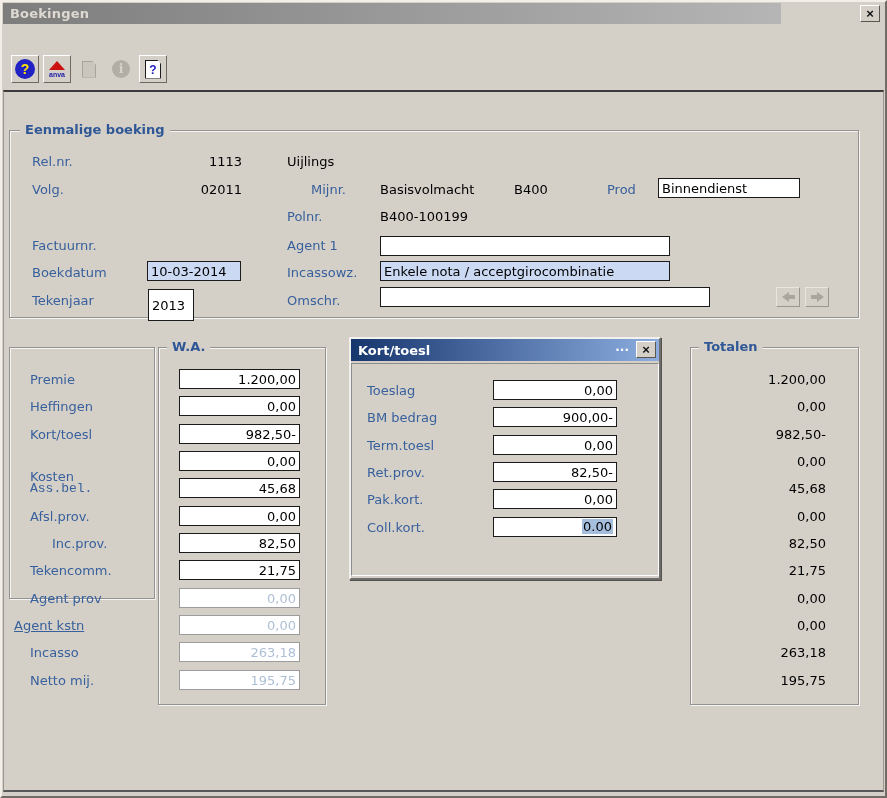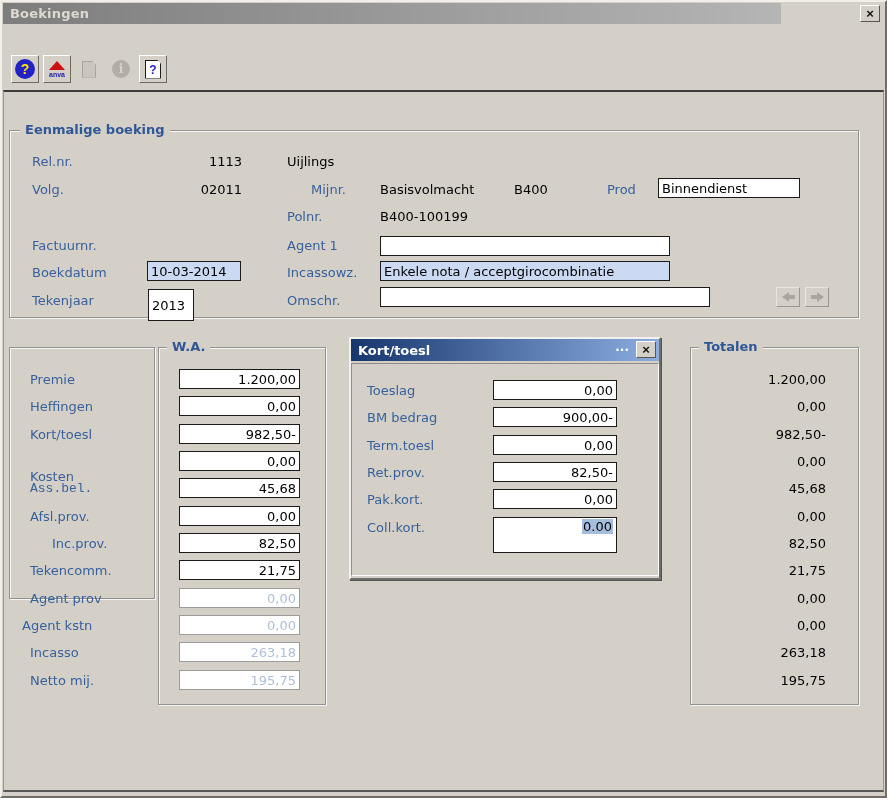--- a/index.html
+++ b/index.html
@@ -52,21 +52,21 @@
 
   .lbl { position:absolute; color:#38609c; font-size:13px; line-height:16px; white-space:nowrap; }
   .val { position:absolute; color:#000; font-size:13px; line-height:16px; white-space:nowrap; }
   .val.r { text-align:right; }
 
   .tb { position:absolute; height:20px; background:#fff; border:1px solid #1b1b1b; font-family:inherit;
         font-size:13px; color:#000; padding:0 3px; }
   .tb.blue { background:#ccd9f2; }
   .tb.num { text-align:right; }
   .tb.dis { border-color:#9c9c9c; color:#aebfd6; }
-  .tbdiv { position:absolute; height:36px; background:#fff; border:1px solid #1b1b1b; font-size:13px;
+  .tbdiv { position:absolute; height:20px; background:#fff; border:1px solid #1b1b1b; font-size:13px;
            line-height:18px; text-align:right; padding:0 3px; }
   .sel { background:#a6bedd; padding:0 1px; }
 
   .navbtn { position:absolute; width:24px; height:20px; background:#d4d0c8; border:1px solid;
             border-color:#e9e6e0 #9b978f #9b978f #e9e6e0; display:flex; align-items:center; justify-content:center; }
   .arr { position:relative; width:13px; height:10px; display:inline-block; }
   .arr-l::before { content:""; position:absolute; left:0; top:0; border-top:5px solid transparent;
                    border-bottom:5px solid transparent; border-right:7px solid #aaa59d; }
   .arr-l::after  { content:""; position:absolute; left:7px; top:3px; width:6px; height:4px; background:#aaa59d; }
   .arr-r::before { content:""; position:absolute; right:0; top:0; border-top:5px solid transparent;
@@ -166,21 +166,21 @@
     <div class="grp" style="left:5px; top:255px; width:146px; height:252px;">
       <span class="lbl" style="left:20px; top:24px;">Premie</span>
       <span class="lbl" style="left:20px; top:51px;">Heffingen</span>
       <span class="lbl" style="left:20px; top:79px;">Kort/toesl</span>
       <span class="lbl" style="left:20px; top:121px;">Kosten</span>
       <span class="lbl" style="left:20px; top:133px;font-family:Liberation Mono, monospace;">Ass.bel.</span>
       <span class="lbl" style="left:20px; top:161px;">Afsl.prov.</span>
       <span class="lbl" style="left:20px; top:188px;margin-left:22px;">Inc.prov.</span>
       <span class="lbl" style="left:20px; top:215px;">Tekencomm.</span>
       <span class="lbl" style="left:20px; top:243px;">Agent prov</span>
-      <span class="lbl" style="left:12px; top:270px;">Agent kstn</span>
+      <span class="lbl" style="left:4px; top:270px;text-decoration:underline;">Agent kstn</span>
       <span class="lbl" style="left:20px; top:297px;">Incasso</span>
       <span class="lbl" style="left:20px; top:325px;">Netto mij.</span>
     </div>
 
     <div class="grp" style="left:154px; top:255px; width:168px; height:358px;">
       <span class="grptitle" style="left:8px;">W.A.</span>
       <input class="tb num" style="left: 20px; top: 21px; width: 121px;" value="1.200,00">
       <input class="tb num" style="left: 20px; top: 48px; width: 121px;" value="0,00">
       <input class="tb num" style="left: 20px; top: 76px; width: 121px;" value="982,50-">
       <input class="tb num" style="left: 20px; top: 103px; width: 121px;" value="0,00">

